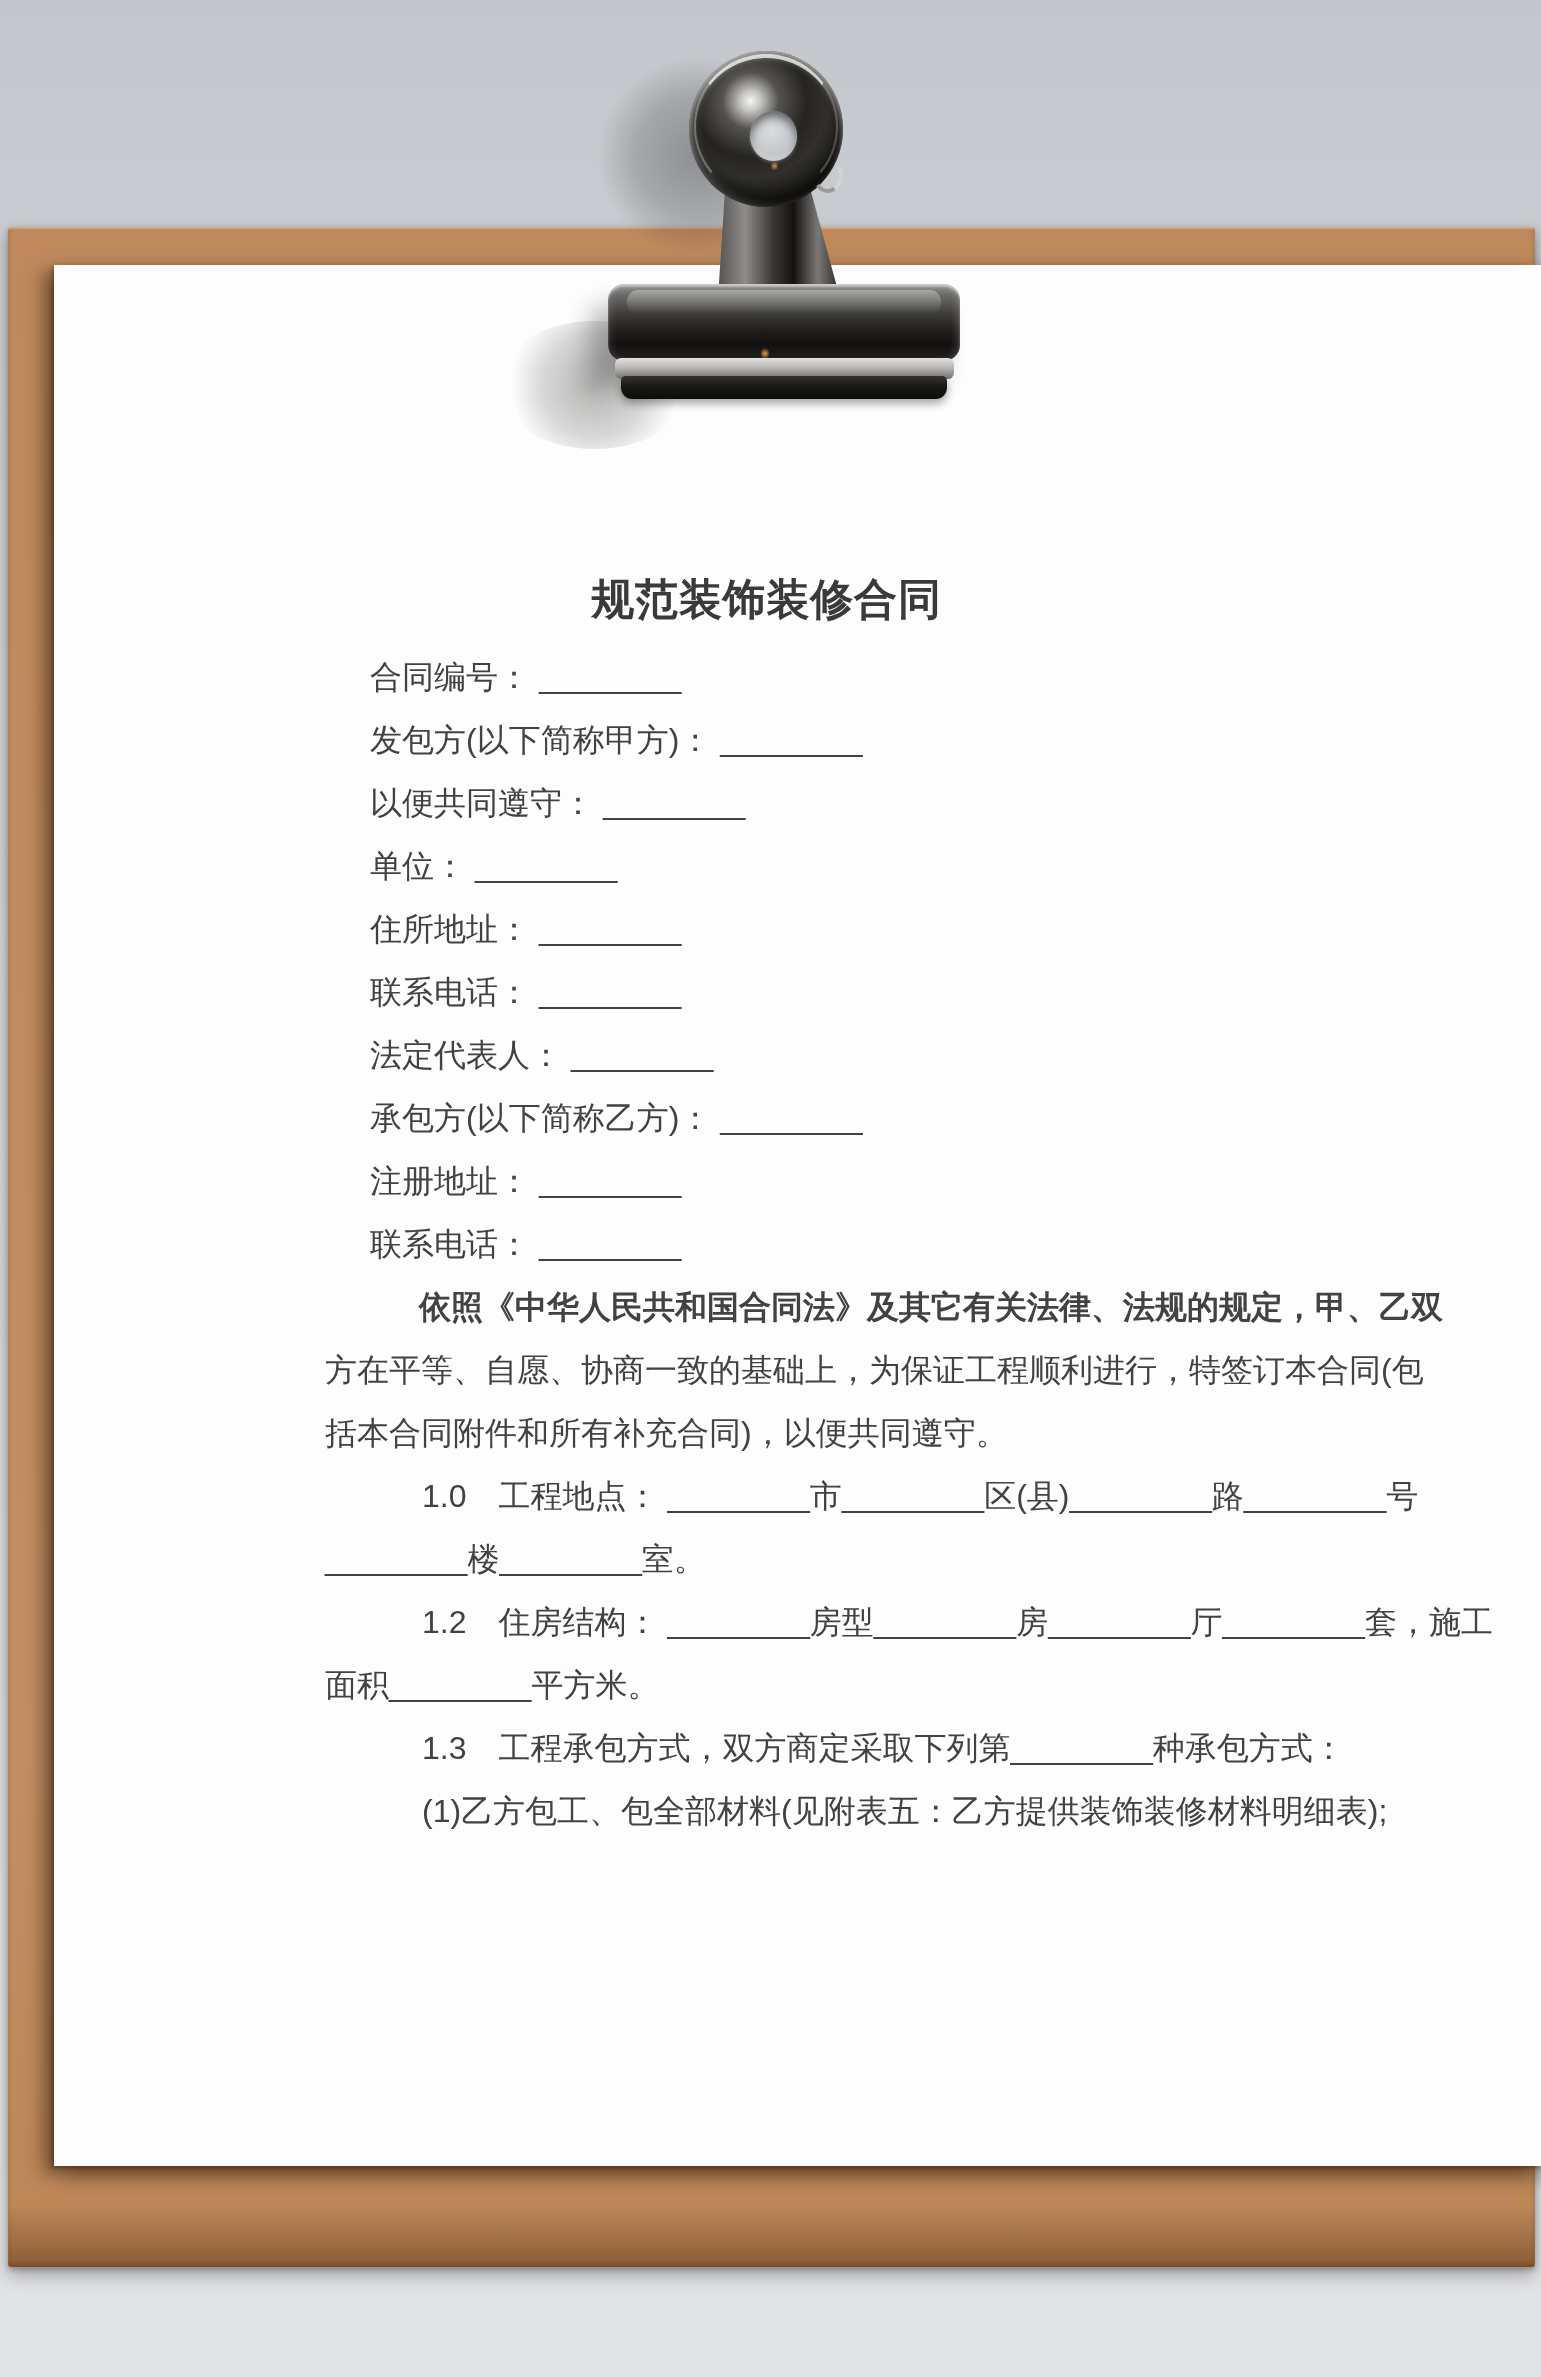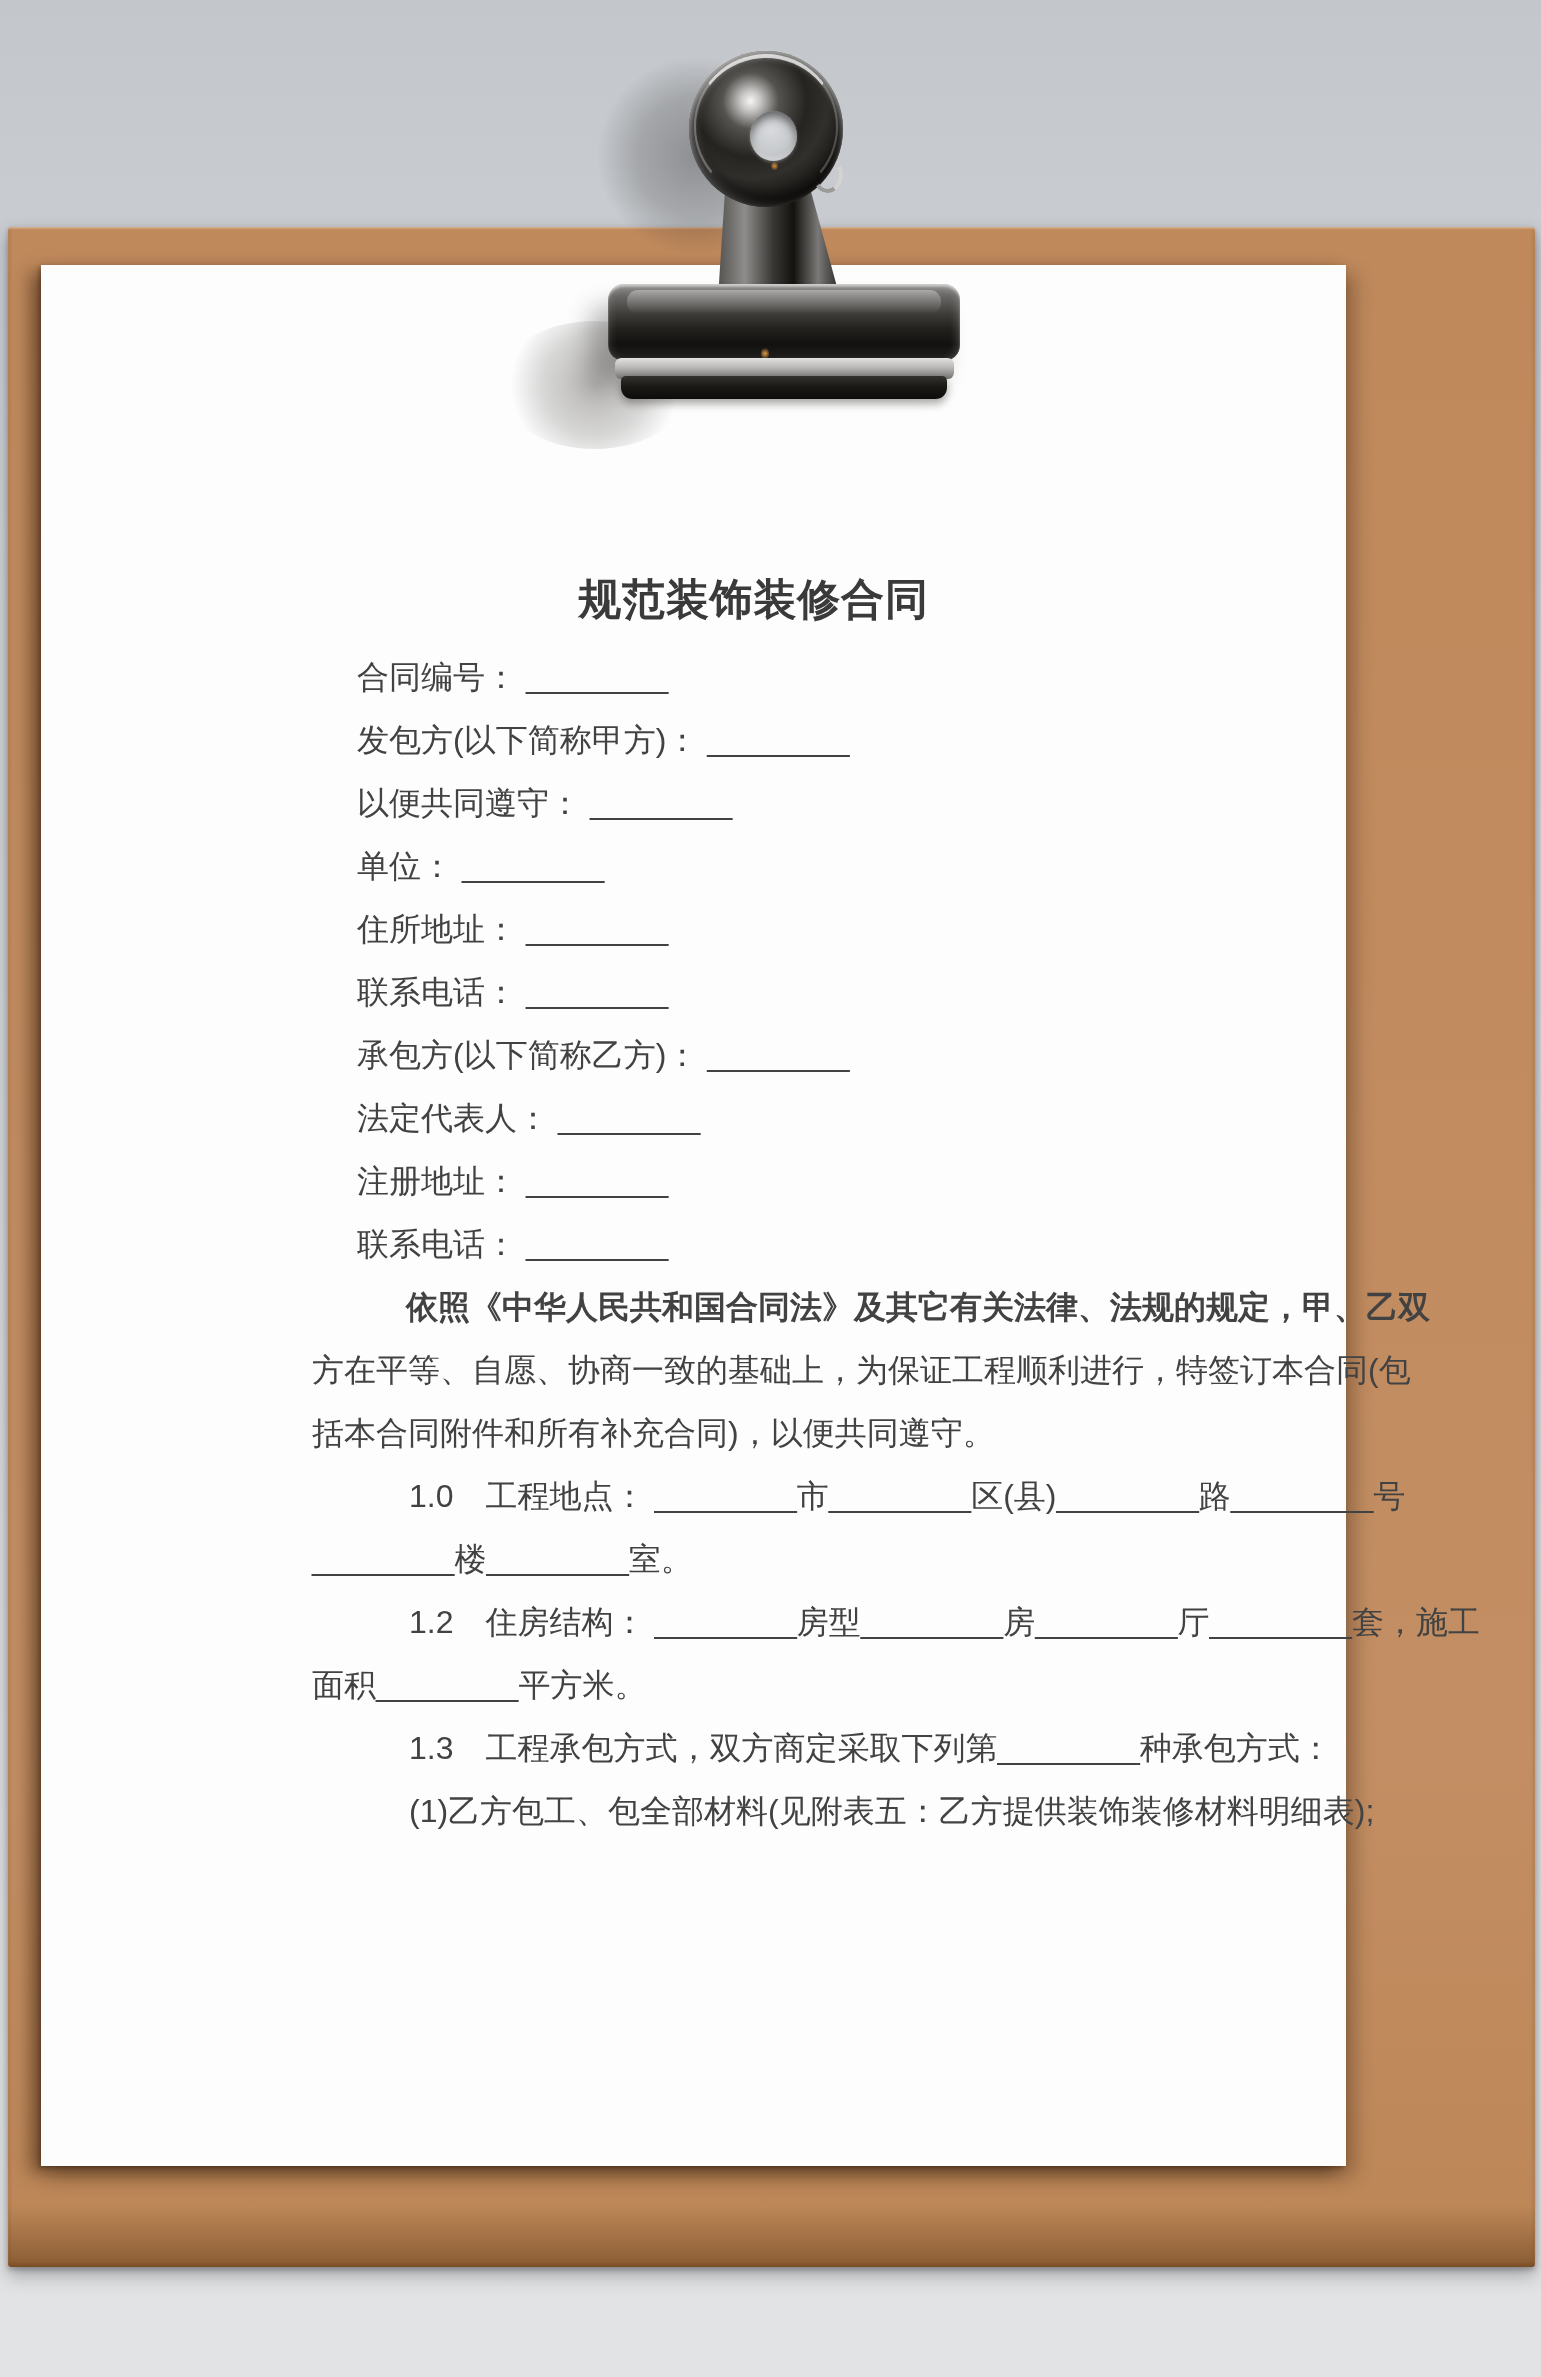--- a/index.html
+++ b/index.html
@@ -16,21 +16,21 @@
   .board{
     position:absolute;left:8px;top:227px;width:1527px;height:2040px;
     background:linear-gradient(180deg,#c austin 0%,#c austin 100%);
     background:linear-gradient(180deg,#bf895c 0%,#c18b5f 35%,#c38e63 75%,#bd8758 97%,#8a5c33 100%);
     border-radius:3.2px;
     box-shadow:0 8px 17.7px rgba(40,40,45,.35), 0 2.4px 4.8px rgba(40,40,45,.28),
                inset 0 1.6px 1.6px rgba(255,236,214,.45), inset 0 -2.4px 4px rgba(90,50,15,.45);
   }
   
   .paper{
-    position:absolute;left:41px;top:265px;width:1305px;height:1901px;
+    position:absolute;left:54px;top:265px;width:1488px;height:1901px;
     background:#fdfdfd;
     box-shadow:-11.2px 7.2px 16px rgba(48,28,12,.5), -2.4px 2.4px 4px rgba(48,28,12,.4),
                8.8px 10.4px 17.7px rgba(48,28,12,.3);
   }
   .content{
     position:absolute;left:271px;top:309px;width:883px;
     color:#3f3f3f;
   }
   .doc-title{
     font-size:43px;line-height:50px;font-weight:bold;color:#3a3a3a;
@@ -116,22 +116,22 @@
 
   <div class="paper">
     <div class="content">
       <div class="doc-title">规范装饰装修合同</div>
       <div class="line ind-a">合同编号： ________</div>
       <div class="line ind-a">发包方(以下简称甲方)： ________</div>
       <div class="line ind-a">以便共同遵守： ________</div>
       <div class="line ind-a">单位： ________</div>
       <div class="line ind-a">住所地址： ________</div>
       <div class="line ind-a">联系电话： ________</div>
+      <div class="line ind-a">法定代表人： ________</div>
       <div class="line ind-a">承包方(以下简称乙方)： ________</div>
-      <div class="line ind-a">法定代表人： ________</div>
       <div class="line ind-a">注册地址： ________</div>
       <div class="line ind-a">联系电话： ________</div>
       <div class="line ind-b">依照《中华人民共和国合同法》及其它有关法律、法规的规定，甲、乙双</div>
       <div class="line">方在平等、自愿、协商一致的基础上，为保证工程顺利进行，特签订本合同(包</div>
       <div class="line">括本合同附件和所有补充合同)，以便共同遵守。</div>
       <div class="line ind-c">1.0　工程地点： ________市________区(县)________路________号</div>
       <div class="line">________楼________室。</div>
       <div class="line ind-c">1.2　住房结构： ________房型________房________厅________套，施工</div>
       <div class="line">面积________平方米。</div>
       <div class="line ind-c">1.3　工程承包方式，双方商定采取下列第________种承包方式：</div>

